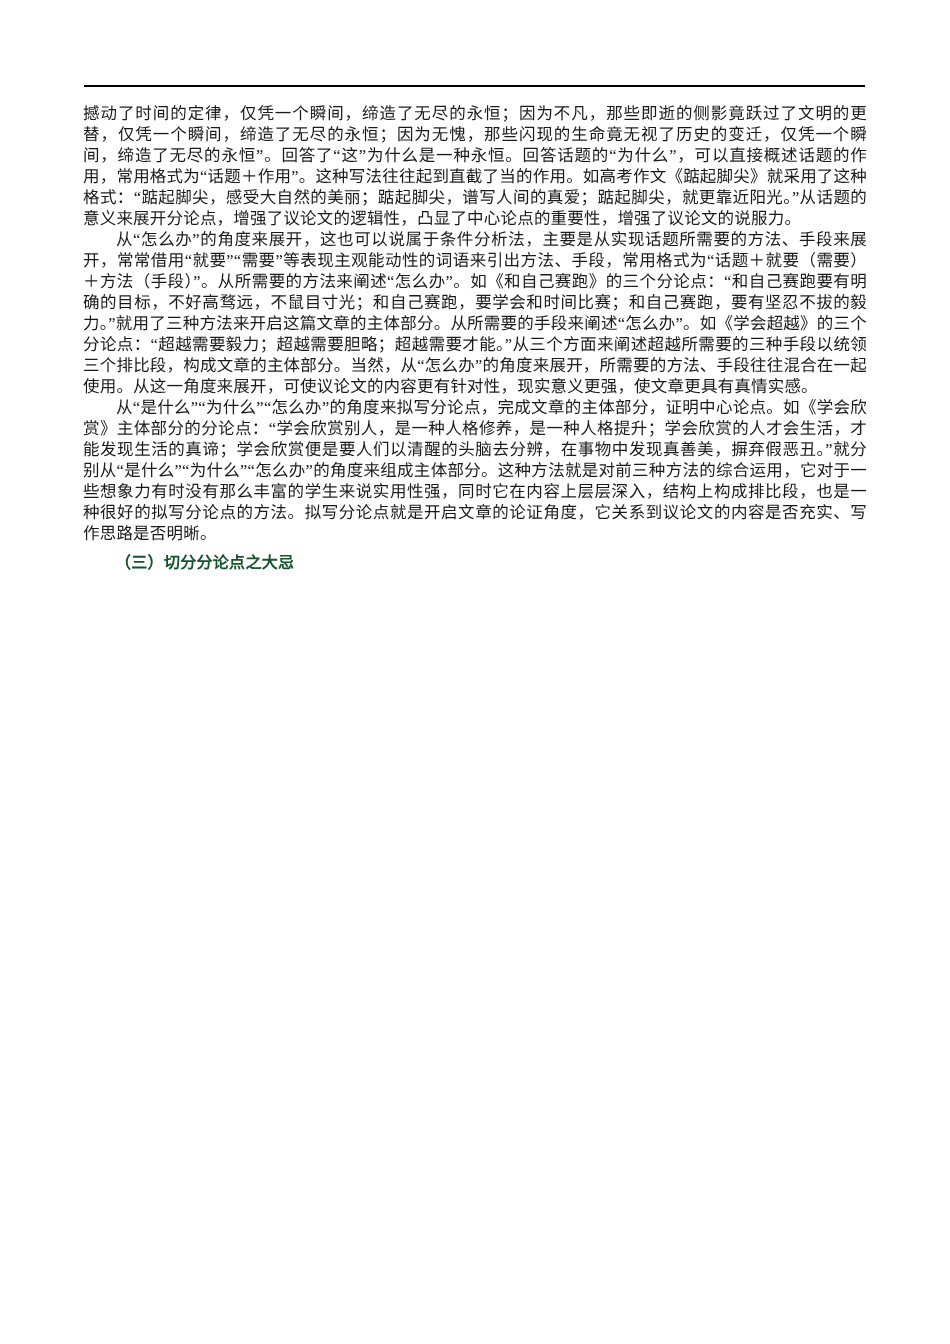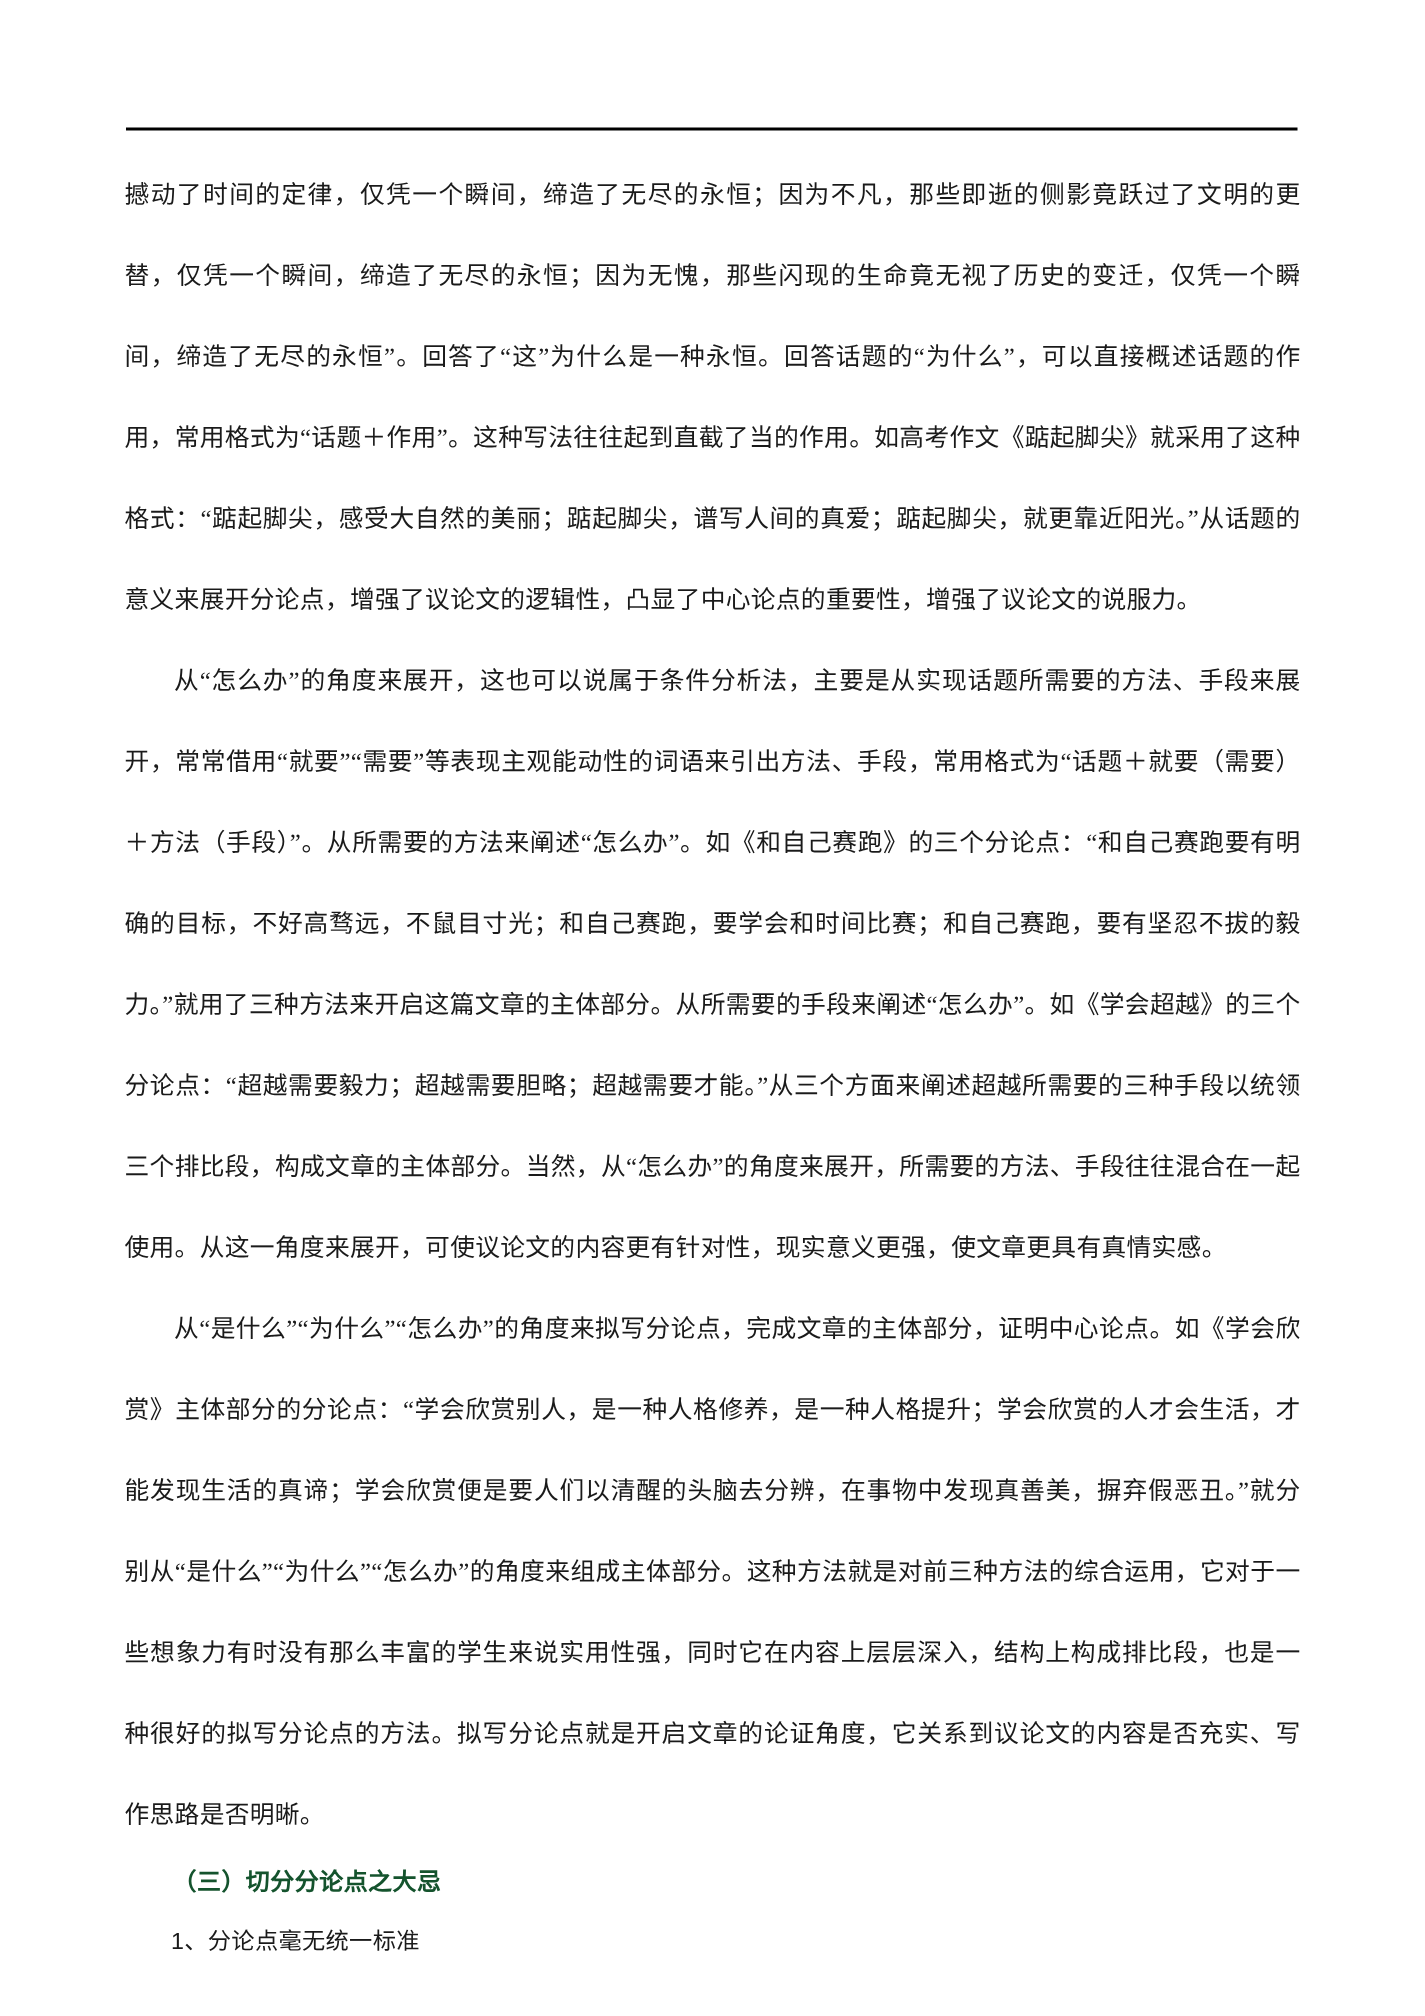--- a/index.html
+++ b/index.html
@@ -33,21 +33,21 @@
     left: 83px;
     top: 103px;
     width: 784px;
   }
 
   
   p.body {
     margin: 0;
     font-family: "Liberation Serif", "DejaVu Serif", serif;
     font-size: 16.5px;
-    line-height: 54px;
+    line-height: 21px;
     color: #1a1a1a;
     text-align: justify;
     text-justify: inter-ideograph;
     letter-spacing: 0.2px;
     -webkit-font-feature-settings: normal;
   }
 
   p.indent {
     text-indent: 2em;
   }
@@ -94,17 +94,16 @@
     <p class="body">撼动了时间的定律，仅凭一个瞬间，缔造了无尽的永恒；因为不凡，那些即逝的侧影竟跃过了文明的更替，仅凭一个瞬间，缔造了无尽的永恒；因为无愧，那些闪现的生命竟无视了历史的变迁，仅凭一个瞬间，缔造了无尽的永恒”。回答了“这”为什么是一种永恒。回答话题的“为什么”，可以直接概述话题的作用，常用格式为“话题＋作用”。这种写法往往起到直截了当的作用。如高考作文《踮起脚尖》就采用了这种格式：“踮起脚尖，感受大自然的美丽；踮起脚尖，谱写人间的真爱；踮起脚尖，就更靠近阳光。”从话题的意义来展开分论点，增强了议论文的逻辑性，凸显了中心论点的重要性，增强了议论文的说服力。</p>
 
 
     <p class="body indent">从“怎么办”的角度来展开，这也可以说属于条件分析法，主要是从实现话题所需要的方法、手段来展开，常常借用“就要”“需要”等表现主观能动性的词语来引出方法、手段，常用格式为“话题＋就要（需要）＋方法（手段）”。从所需要的方法来阐述“怎么办”。如《和自己赛跑》的三个分论点：“和自己赛跑要有明确的目标，不好高骛远，不鼠目寸光；和自己赛跑，要学会和时间比赛；和自己赛跑，要有坚忍不拔的毅力。”就用了三种方法来开启这篇文章的主体部分。从所需要的手段来阐述“怎么办”。如《学会超越》的三个分论点：“超越需要毅力；超越需要胆略；超越需要才能。”从三个方面来阐述超越所需要的三种手段以统领三个排比段，构成文章的主体部分。当然，从“怎么办”的角度来展开，所需要的方法、手段往往混合在一起使用。从这一角度来展开，可使议论文的内容更有针对性，现实意义更强，使文章更具有真情实感。</p>
 
 
     <p class="body indent">从“是什么”“为什么”“怎么办”的角度来拟写分论点，完成文章的主体部分，证明中心论点。如《学会欣赏》主体部分的分论点：“学会欣赏别人，是一种人格修养，是一种人格提升；学会欣赏的人才会生活，才能发现生活的真谛；学会欣赏便是要人们以清醒的头脑去分辨，在事物中发现真善美，摒弃假恶丑。”就分别从“是什么”“为什么”“怎么办”的角度来组成主体部分。这种方法就是对前三种方法的综合运用，它对于一些想象力有时没有那么丰富的学生来说实用性强，同时它在内容上层层深入，结构上构成排比段，也是一种很好的拟写分论点的方法。拟写分论点就是开启文章的论证角度，它关系到议论文的内容是否充实、写作思路是否明晰。</p>
 
     <p class="section-head">（三）切分分论点之大忌</p>
 
-    <p class="subhead">1、分论点毫无统一标准</p>
 
 
   </div>
 </div>
 
 </body></html>

